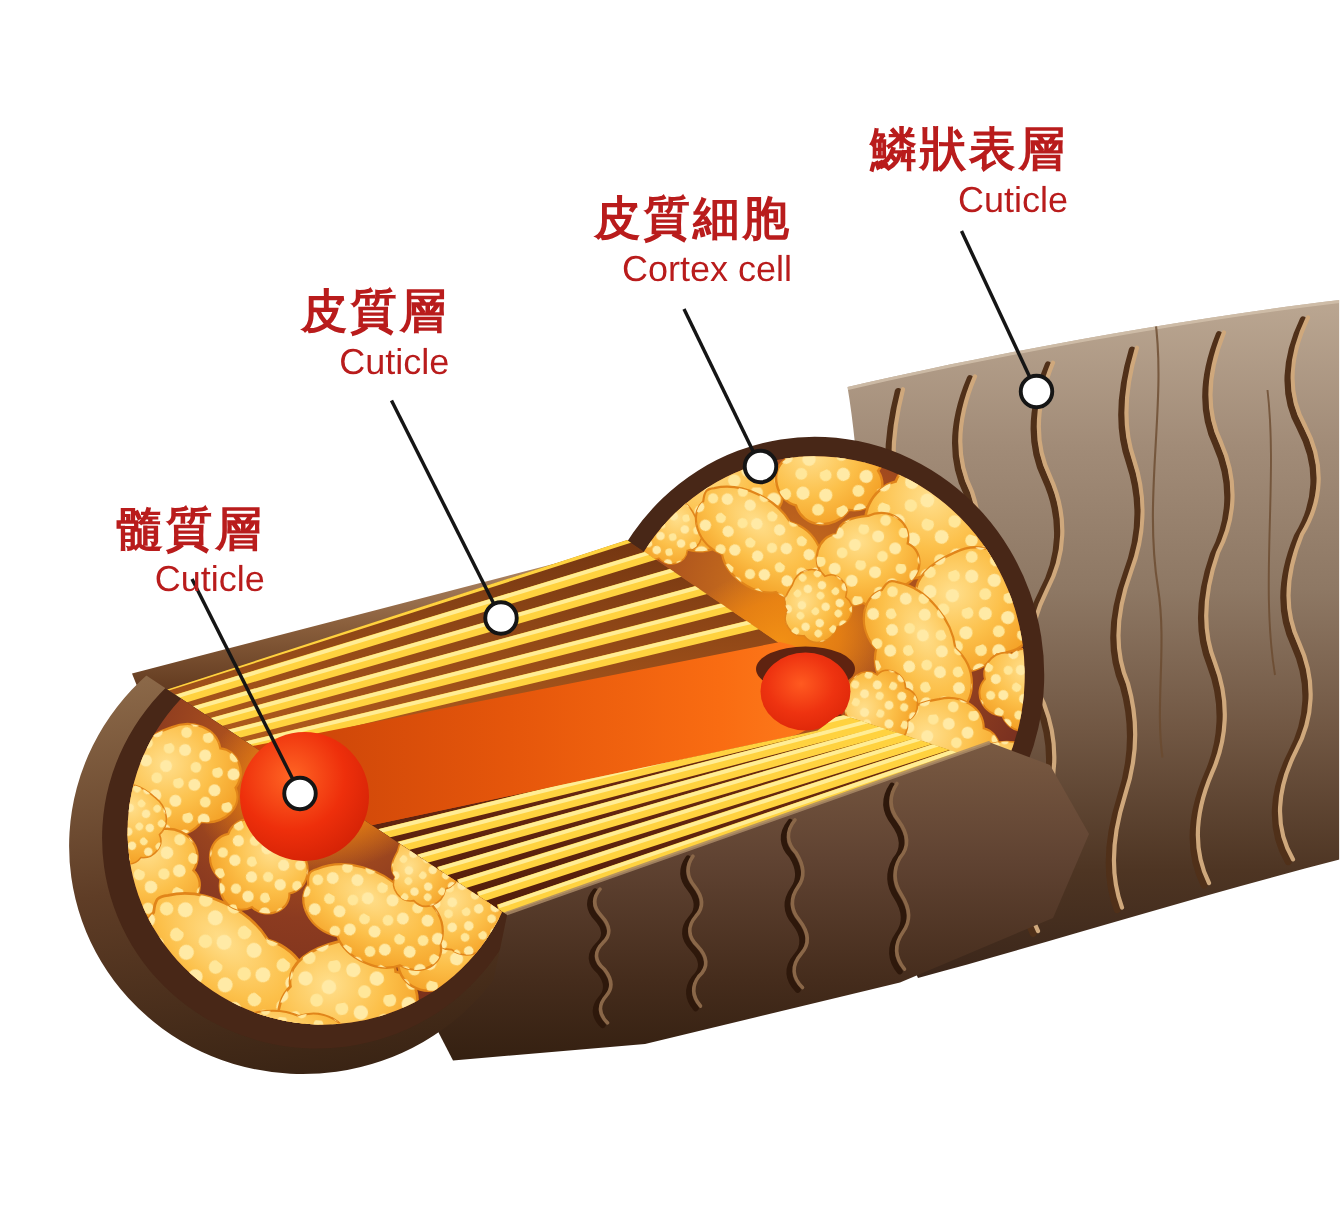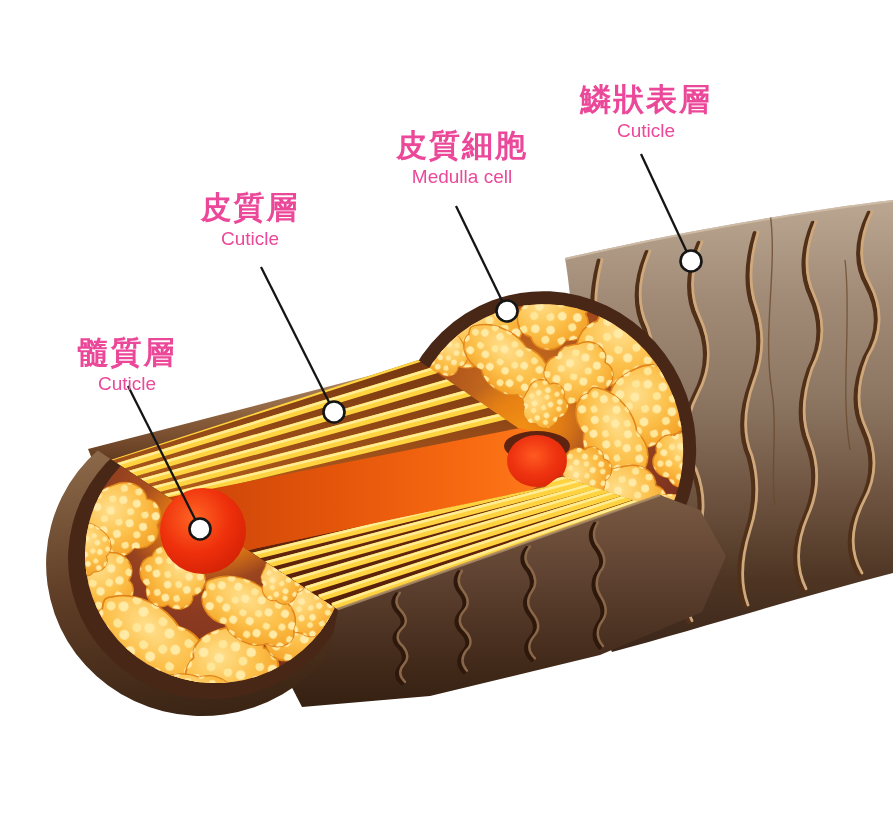--- a/index.html
+++ b/index.html
@@ -1,21 +1,21 @@
 <!DOCTYPE html>
 <html><head>
 <meta charset="utf-8">
 <style>
   html,body{margin:0;padding:0;background:#fff;}
   #stage{position:relative;width:893px;height:819px;background:#ffffff;overflow:hidden;
          font-family:"Liberation Sans","DejaVu Sans",sans-serif;}
   #illustration{position:absolute;left:0;top:0;}
-  .label{position:absolute;transform:translateX(-50%);text-align:center;color:#ec4899;white-space:nowrap;}
+  .label{position:absolute;transform:translateX(-50%);text-align:right;color:#b91c1c;white-space:nowrap;}
   .label .zh{display:block;font-size:31px;font-weight:600;letter-spacing:2px;line-height:1.05;}
-  .label .en{display:block;font-size:19px;font-weight:400;line-height:1.15;margin-top:3px;}
+  .label .en{display:block;font-size:24px;font-weight:400;line-height:1.15;margin-top:3px;}
   #lbl-cuticle{left:646px;top:84px;}
   #lbl-cortex-cell{left:462px;top:130px;}
   #lbl-cortex{left:250px;top:192px;}
   #lbl-medulla{left:127px;top:306px;margin-top:31px;}
 </style>
 </head>
 <body>
 
 <div id="stage">
 
@@ -276,21 +276,21 @@
       <circle cx="200" cy="529" r="10.5" fill="#ffffff" stroke-width="2.6"></circle>
     </g>
   </svg>
 
   <div class="label" id="lbl-cuticle">
     <span class="zh">鱗狀表層</span>
     <span class="en">Cuticle</span>
   </div>
   <div class="label" id="lbl-cortex-cell">
     <span class="zh">皮質細胞</span>
-    <span class="en">Medulla cell</span>
+    <span class="en">Cortex cell</span>
   </div>
   <div class="label" id="lbl-cortex">
     <span class="zh">皮質層</span>
     <span class="en">Cuticle</span>
   </div>
   <div class="label" id="lbl-medulla">
     <span class="zh">髓質層</span>
     <span class="en">Cuticle</span>
   </div>
 </div>

